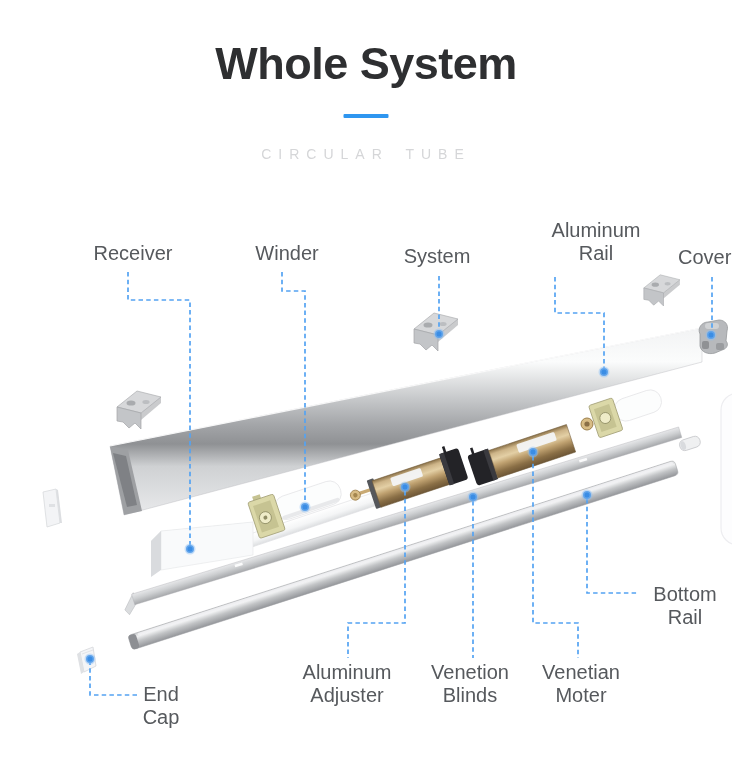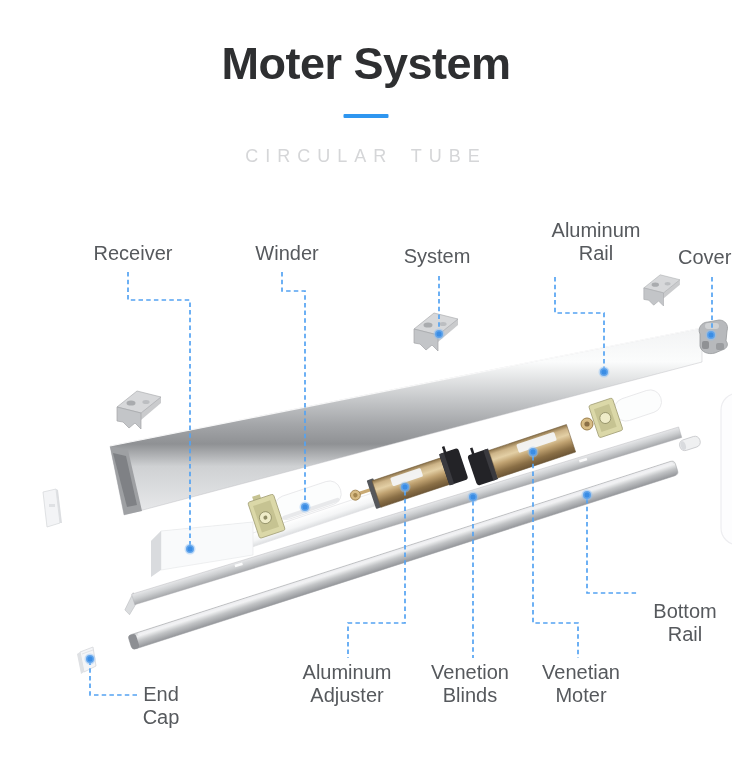--- a/index.html
+++ b/index.html
@@ -18,39 +18,39 @@
   }
   .accent-bar{
     position:absolute;top:114px;left:50%;
     transform:translateX(-50%);
     width:45px;height:4px;border-radius:1px;
     background:#2e96f0;
   }
   .subtitle{
     position:absolute;top:146px;left:0;right:0;
     text-align:center;
-    font-size:18px;font-weight:400;
+    font-size:14px;font-weight:400;
     letter-spacing:7px;word-spacing:6px;
     color:#d5d6d8;
   }
   .diagram{position:absolute;left:0;top:0;width:732px;height:769px;}
   .lbl{
     position:absolute;
     font-size:20px;line-height:23px;
     color:#56595d;text-align:center;white-space:nowrap;
     transform:translateX(-50%);
   }
   .lbl.no-center{transform:none;text-align:left;}
 </style>
 </head>
 <body>
 
 <div class="page">
 
-  <div class="title">Moter System</div>
+  <div class="title">Whole System</div>
   <div class="accent-bar"></div>
   <div class="subtitle">CIRCULAR TUBE</div>
 
   <svg class="diagram" viewBox="0 0 732 769">
     <defs>
       <linearGradient id="railGrad" x1="0" y1="0" x2="0" y2="1">
         <stop offset="0" stop-color="#f2f3f4"></stop>
           <stop offset="0.18" stop-color="#fbfcfc"></stop>
         <stop offset="0.38" stop-color="#c6c8ca"></stop>
           <stop offset="0.52" stop-color="#a3a5a8"></stop>
@@ -248,18 +248,18 @@
     <div>Adjuster</div>
   </div>
   <div class="lbl" style="left:581px;top:661px;">
     <div>Venetian</div>
     <div>Moter</div>
   </div>
   <div class="lbl" style="left:470px;top:661px;">
     <div>Venetion</div>
     <div>Blinds</div>
   </div>
-  <div class="lbl" style="left:685px;top:583px;margin-top:17px;">
+  <div class="lbl" style="left:685px;top:583px;">
     <div>Bottom</div>
     <div>Rail</div>
   </div>
 
 </div>
 
 </body></html>

